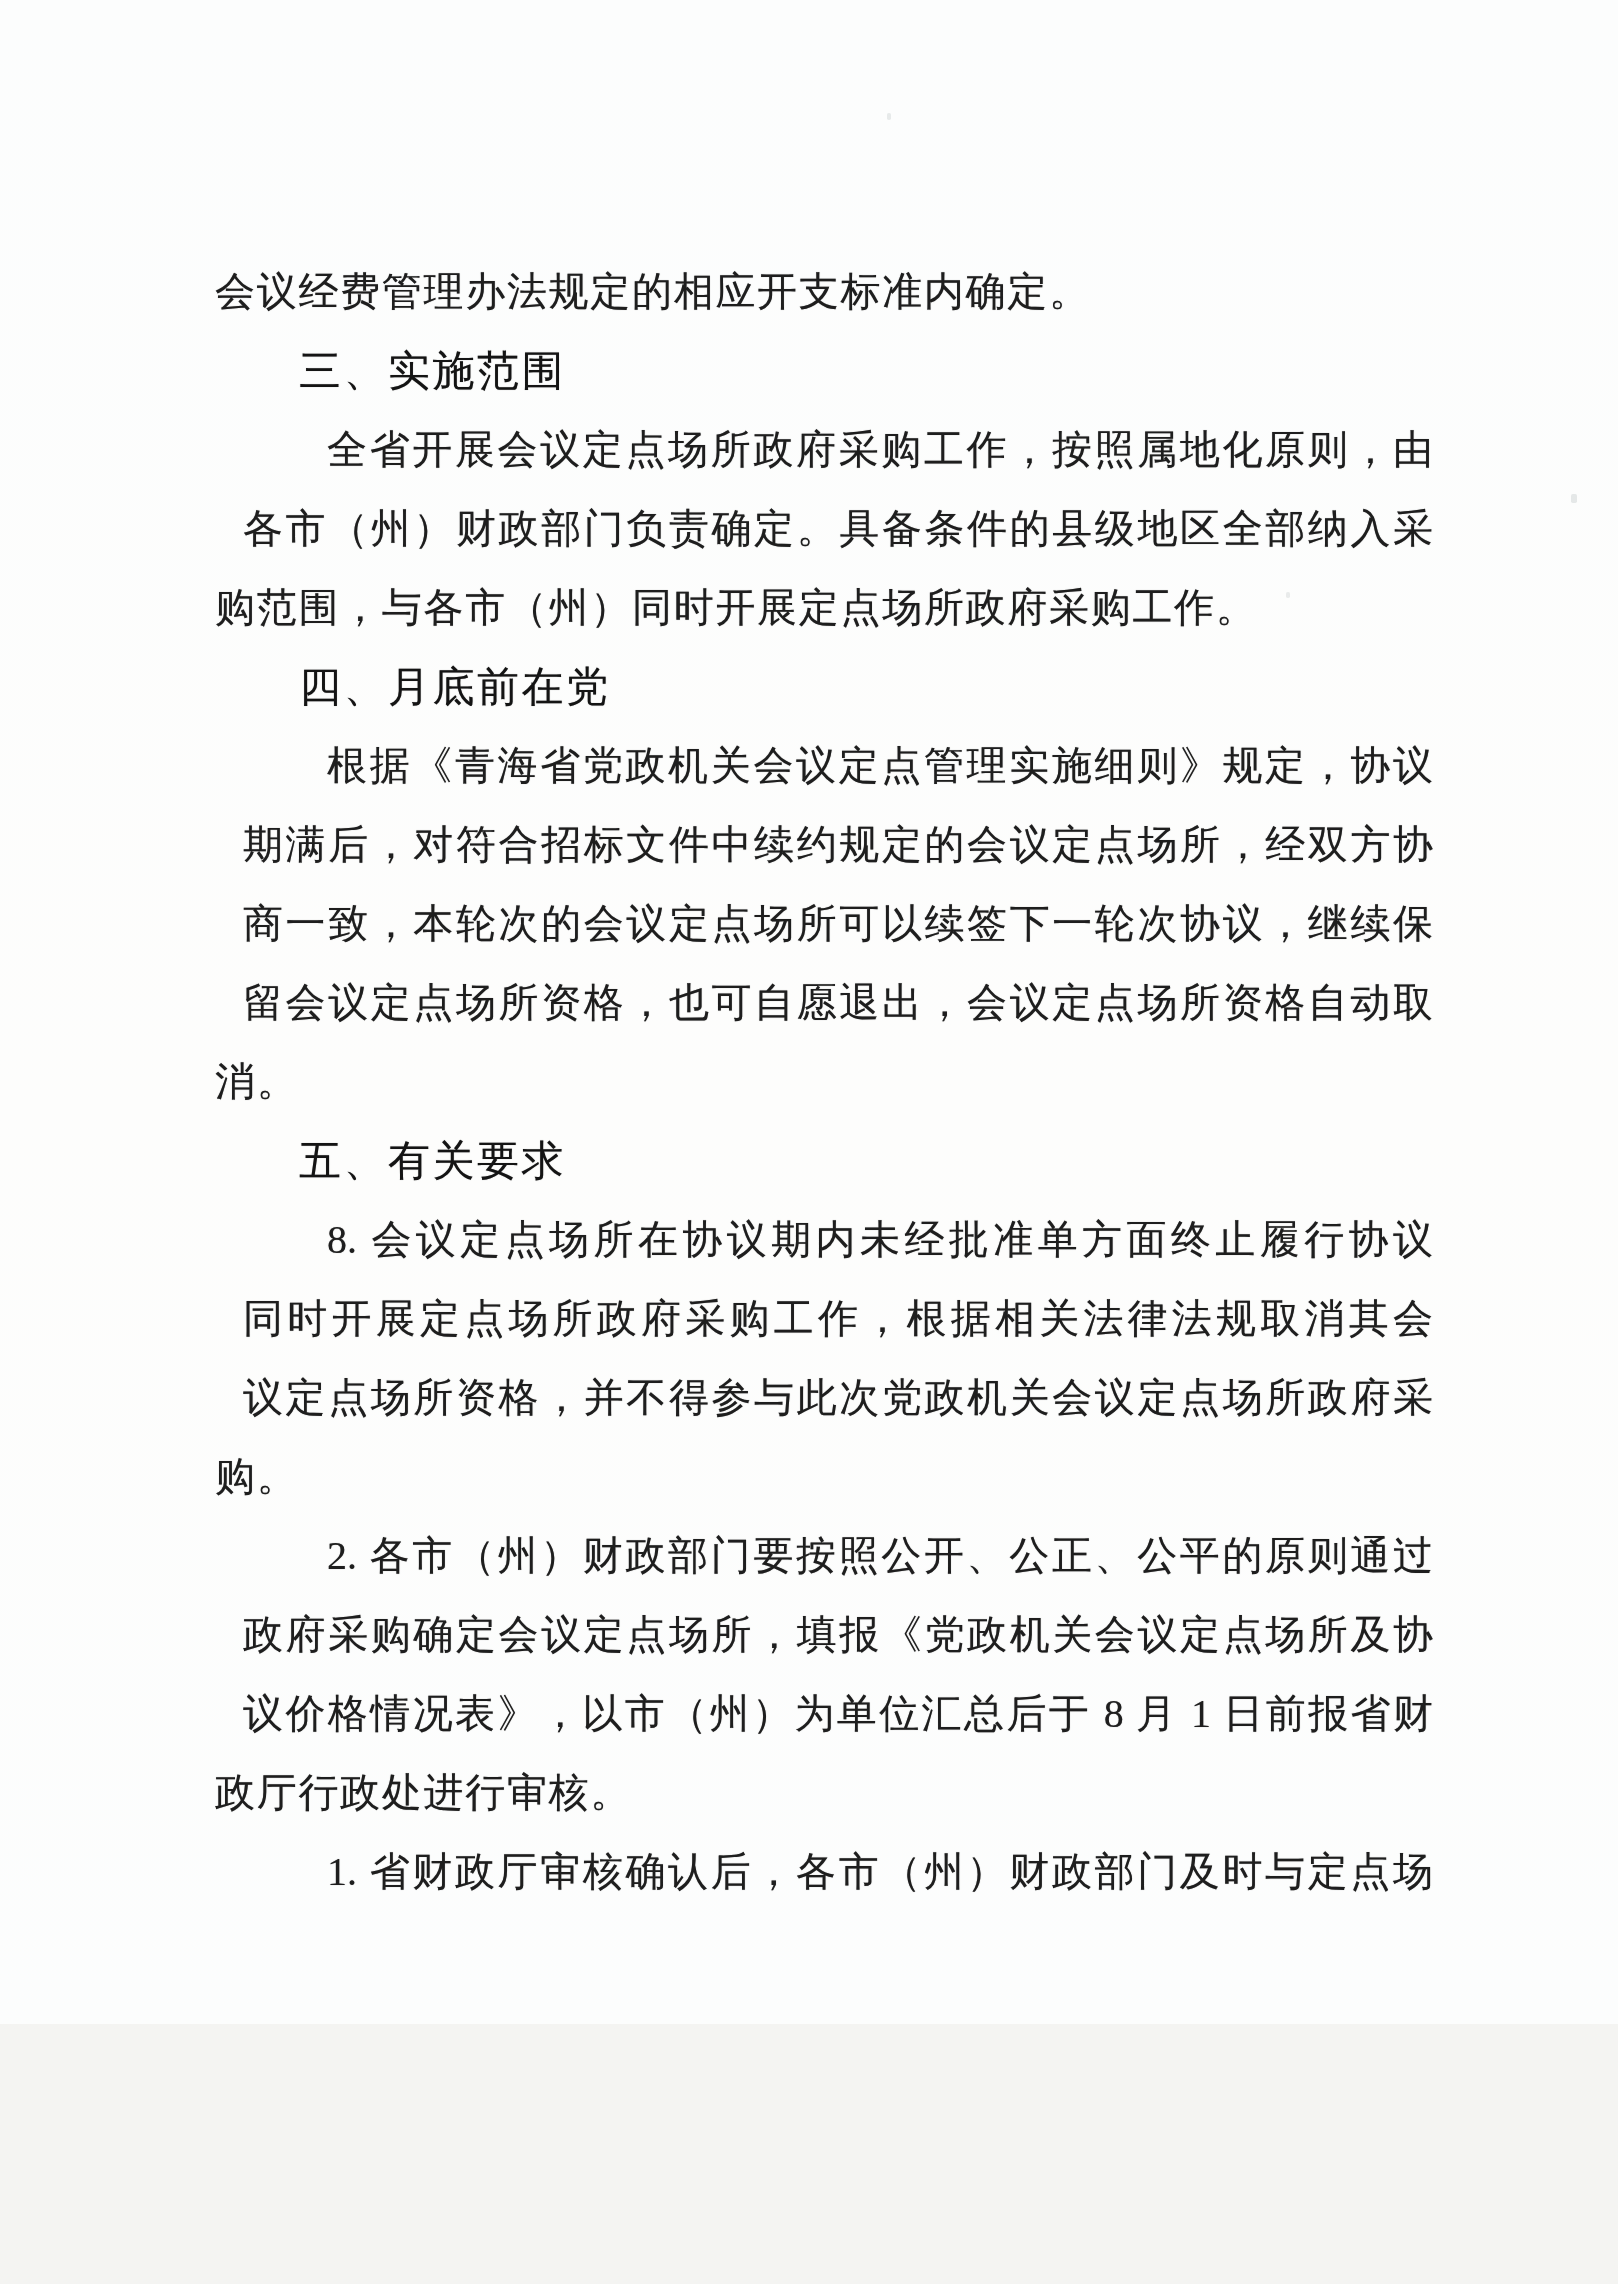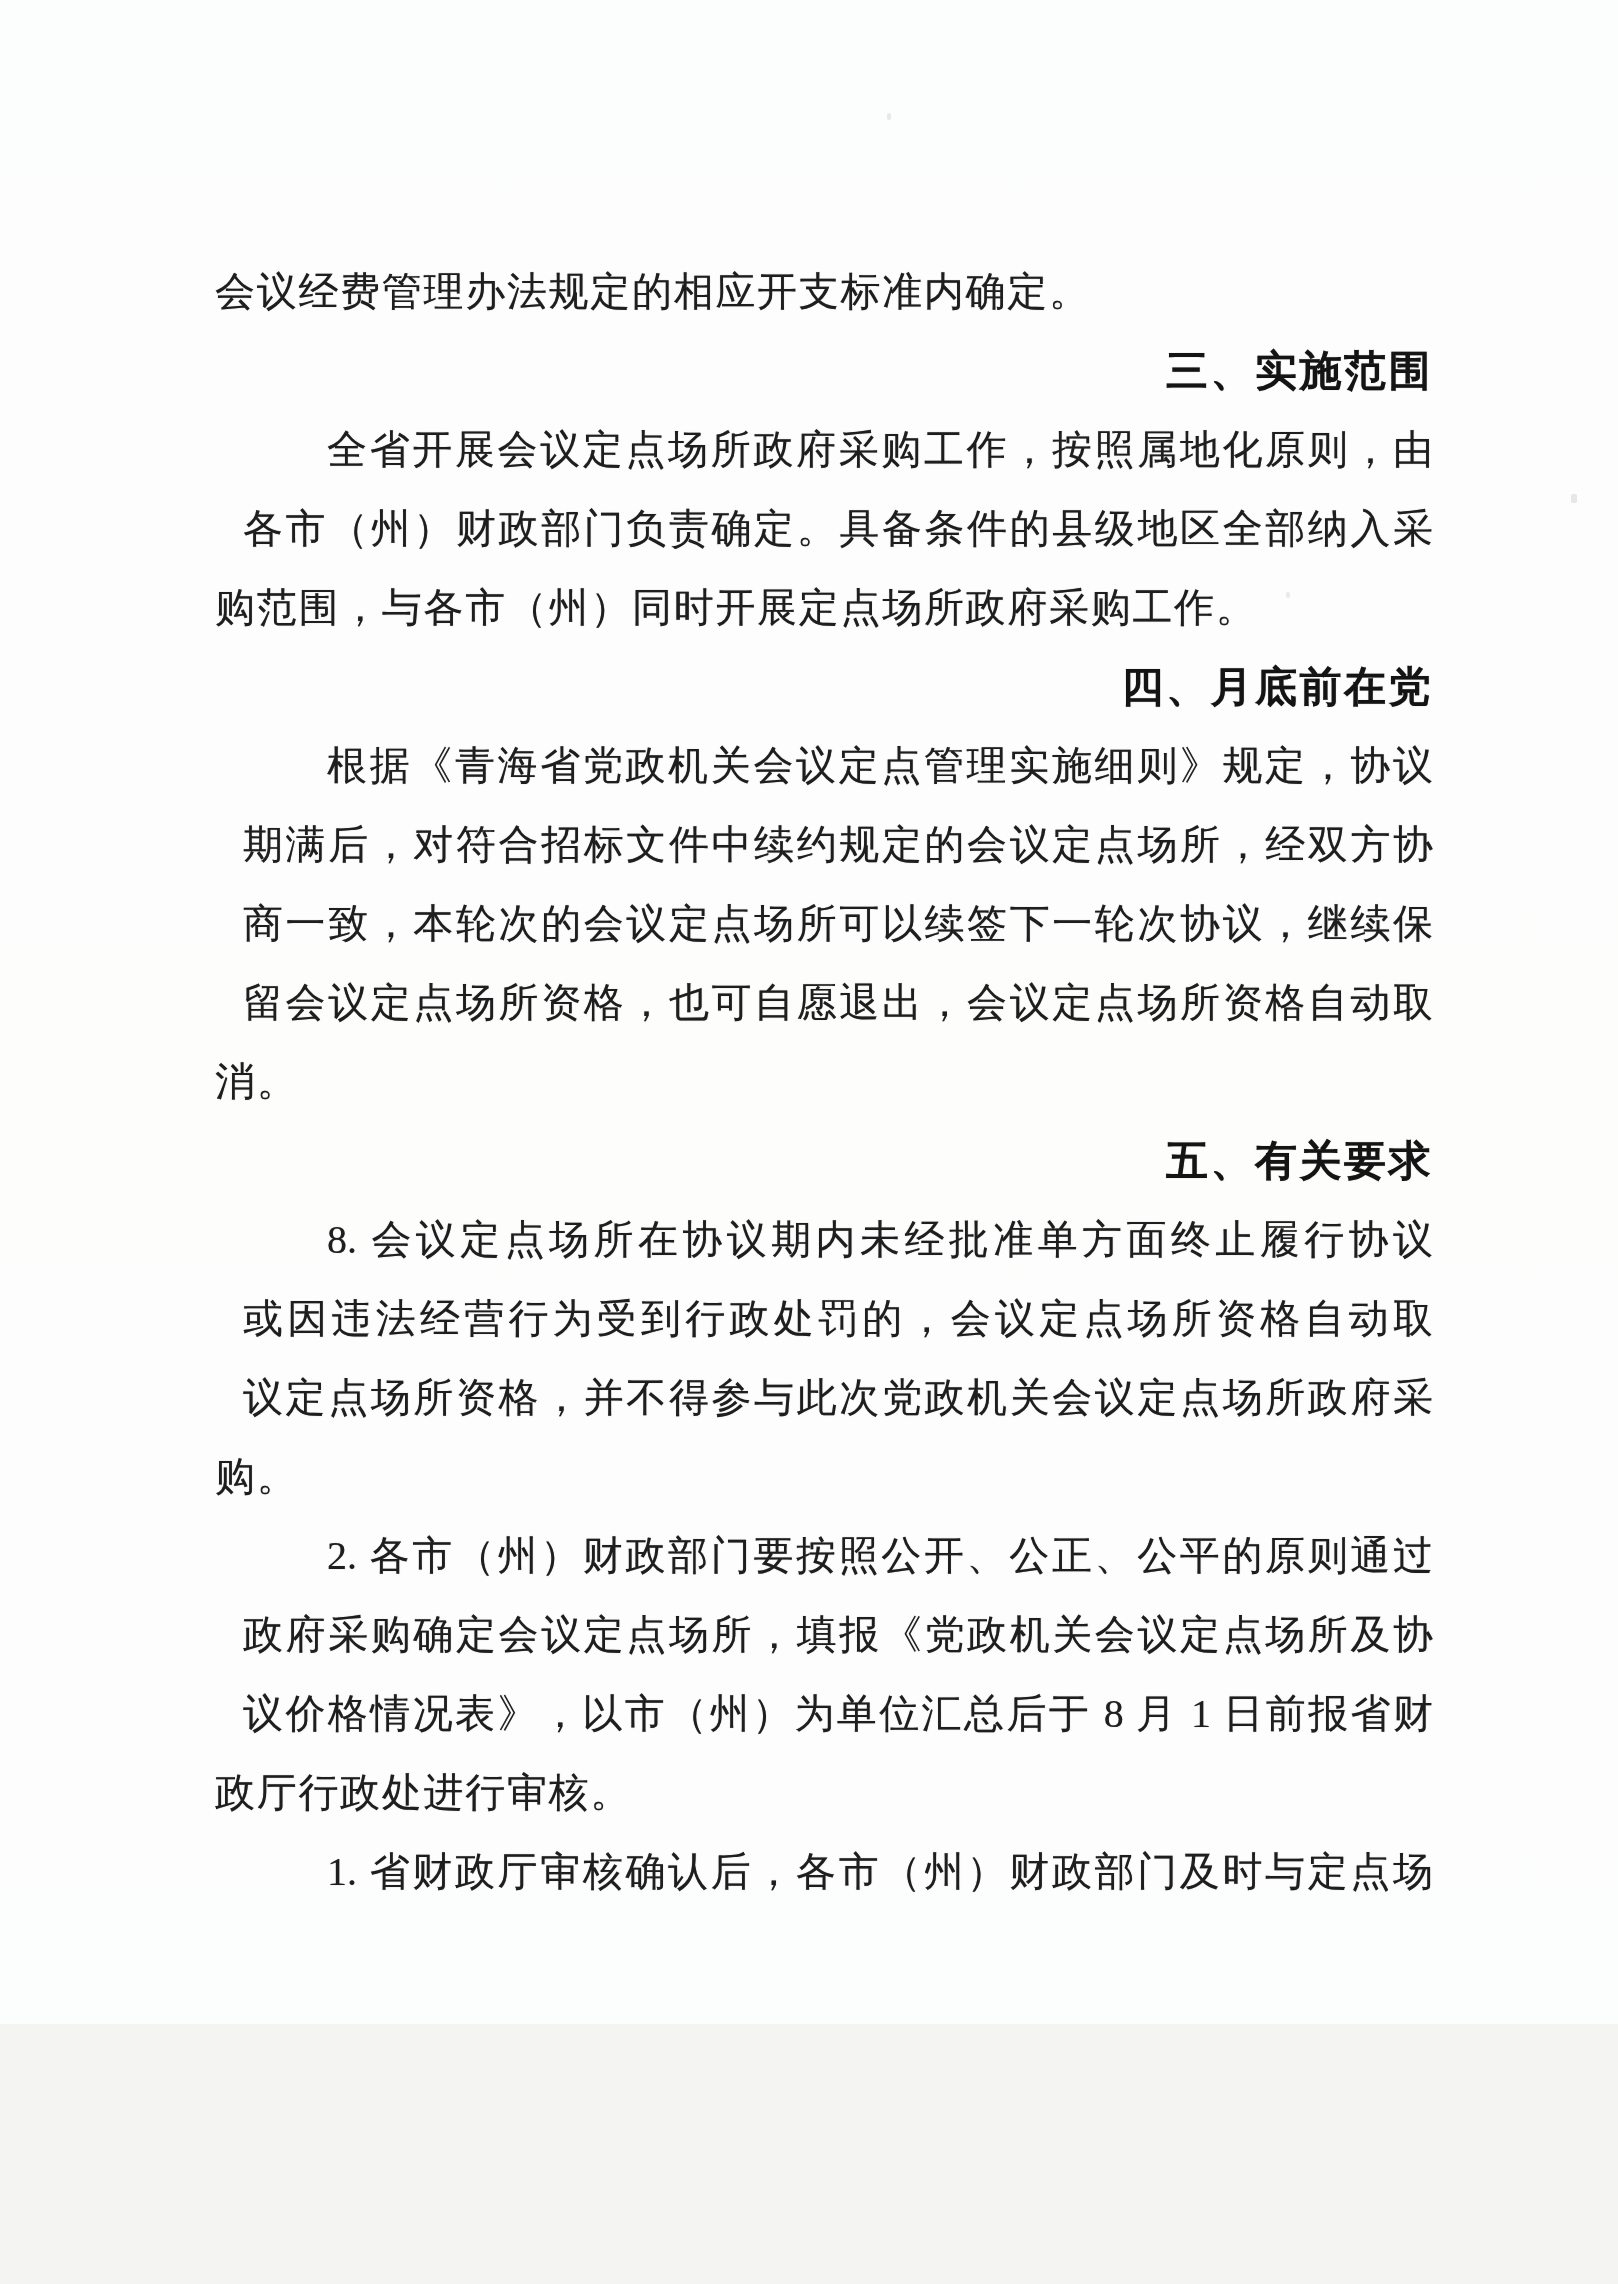--- a/index.html
+++ b/index.html
@@ -36,25 +36,24 @@
     white-space: nowrap;
     overflow: hidden;
     letter-spacing: 1.7px;
     text-shadow: 0 0 0.8px rgba(30,30,30,0.55);
   }
   .line.body {
     font-family: "Liberation Serif", "DejaVu Serif", serif;
   }
   .line.heading {
     font-family: "DejaVu Sans", "Liberation Sans", sans-serif;
-    font-weight: bold;
+    font-weight: normal;
     font-size: 42px;
     color: #141414;
     letter-spacing: 2.5px;
-    text-align: right;
   }
   .line.justify {
     white-space: normal;
     text-align: justify;
     text-align-last: justify;
     text-justify: inter-character;
     letter-spacing: 0;
     margin-left: 28px;
   }
   .line.indent {
@@ -82,21 +81,21 @@
       <div class="line body justify">各市（州）财政部门负责确定。具备条件的县级地区全部纳入采</div>
       <div class="line body">购范围，与各市（州）同时开展定点场所政府采购工作。</div>
       <div class="line heading indent">四、月底前在党</div>
       <div class="line body justify indent">根据《青海省党政机关会议定点管理实施细则》规定，协议</div>
       <div class="line body justify">期满后，对符合招标文件中续约规定的会议定点场所，经双方协</div>
       <div class="line body justify">商一致，本轮次的会议定点场所可以续签下一轮次协议，继续保</div>
       <div class="line body justify">留会议定点场所资格，也可自愿退出，会议定点场所资格自动取</div>
       <div class="line body">消。</div>
       <div class="line heading indent">五、有关要求</div>
       <div class="line body justify indent">8. 会议定点场所在协议期内未经批准单方面终止履行协议</div>
-      <div class="line body justify">或因违法经营行为受到行政处罚的，会议定点场所资格自动取</div>
+      <div class="line body justify">同时开展定点场所政府采购工作，根据相关法律法规取消其会</div>
       <div class="line body justify">议定点场所资格，并不得参与此次党政机关会议定点场所政府采</div>
       <div class="line body">购。</div>
       <div class="line body justify indent">2. 各市（州）财政部门要按照公开、公正、公平的原则通过</div>
       <div class="line body justify">政府采购确定会议定点场所，填报《党政机关会议定点场所及协</div>
       <div class="line body justify">议价格情况表》，以市（州）为单位汇总后于 8 月 1 日前报省财</div>
       <div class="line body">政厅行政处进行审核。</div>
       <div class="line body justify indent">1. 省财政厅审核确认后，各市（州）财政部门及时与定点场</div>
     </div>
   <div class="speck speck-1"></div>
   <div class="speck speck-2"></div>

